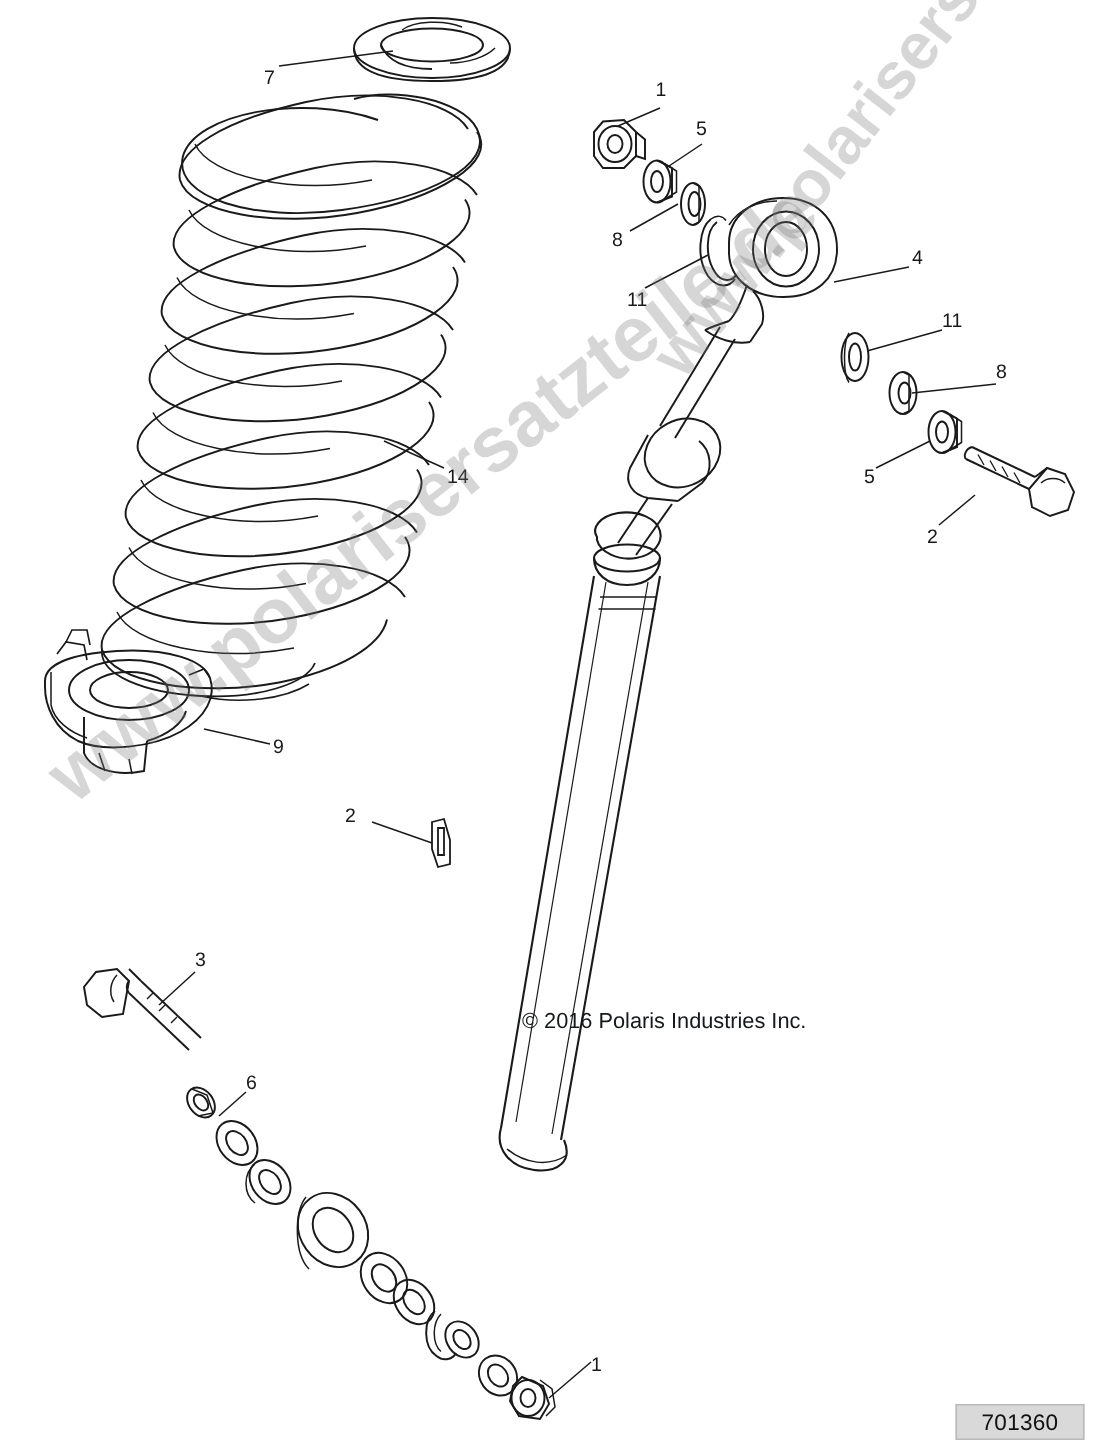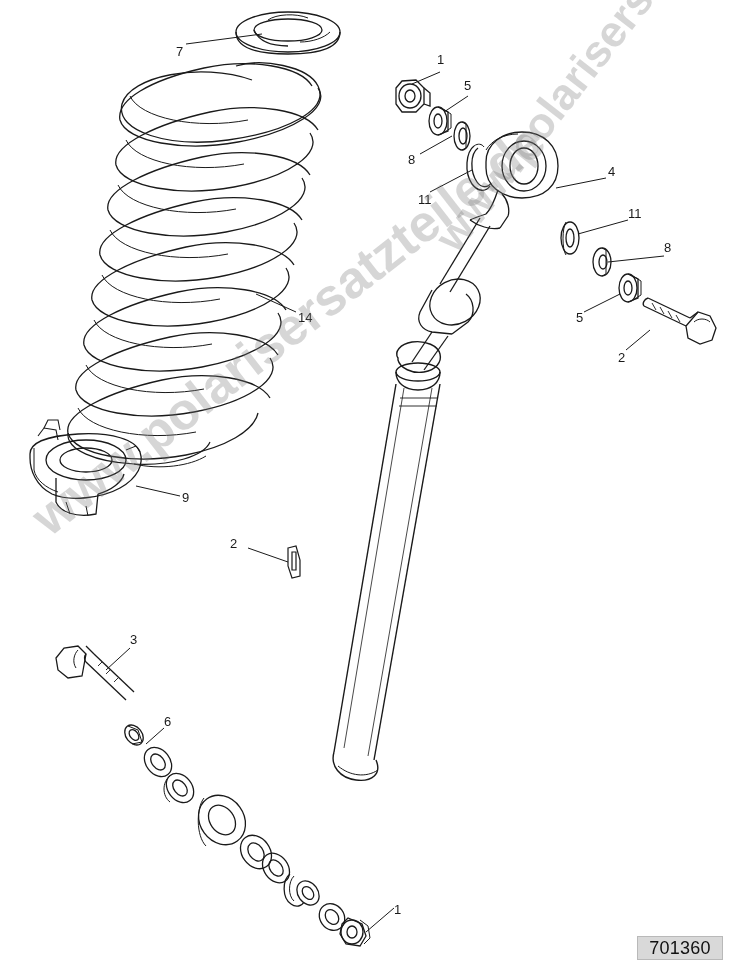--- a/index.html
+++ b/index.html
@@ -45,21 +45,21 @@
     width: 84px;
     height: 22px;
     background: #d9d9d9;
     border: 1px solid #b9b9b9;
     display: flex;
     align-items: center;
     justify-content: center;
   }
   .part-number-box span {
     font-family: "Liberation Sans", sans-serif;
-    font-size: 18px;
+    font-size: 15px;
     color: #111111;
     letter-spacing: 0.2px;
   }
   .watermark {
     position: absolute;
     font-family: "Liberation Sans", sans-serif;
     font-weight: bold;
     color: rgba(120,120,120,0.30);
     white-space: nowrap;
     pointer-events: none;
@@ -318,20 +318,21 @@
   <div class="callout" style="left:664px; top:240px;">8</div>
   <div class="callout" style="left:576px; top:310px;">5</div>
   <div class="callout" style="left:618px; top:350px;">2</div>
   <div class="callout" style="left:298px; top:310px;">14</div>
   <div class="callout" style="left:182px; top:490px;">9</div>
   <div class="callout" style="left:230px; top:536px;">2</div>
   <div class="callout" style="left:130px; top:632px;">3</div>
   <div class="callout" style="left:164px; top:714px;">6</div>
   <div class="callout" style="left:394px; top:902px;">1</div>
 
+  <div class="copyright">© 2016 Polaris Industries Inc.</div>
 
   <div class="part-number-box">
     <span>701360</span>
   </div>
 
   <div class="watermark wm-main">www.polarisersatzteile.de</div>
   <div class="watermark" style="left:425px; top:230px; font-size:44px; transform:rotate(-52deg); transform-origin:left top;">www.polarisersatzteile.de</div>
 
 </div>
 

